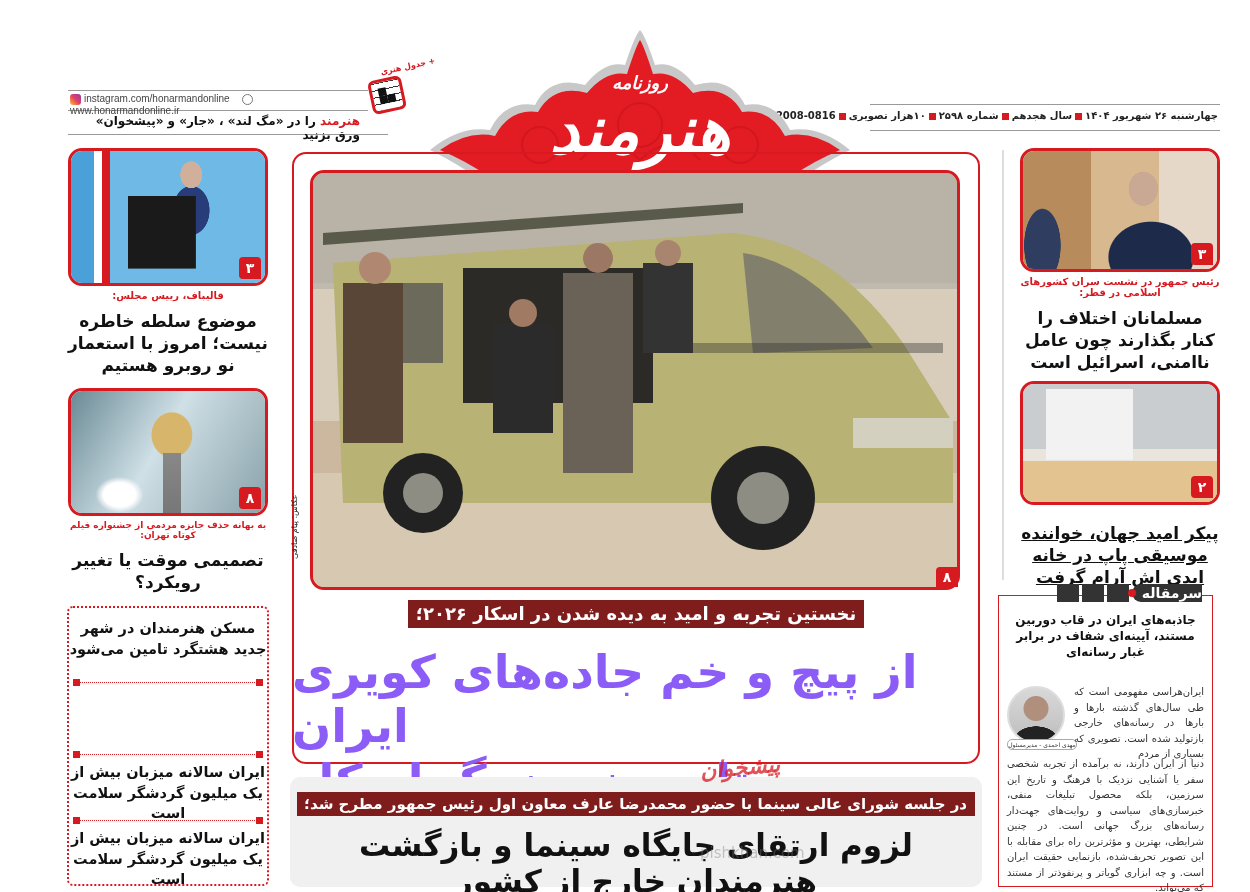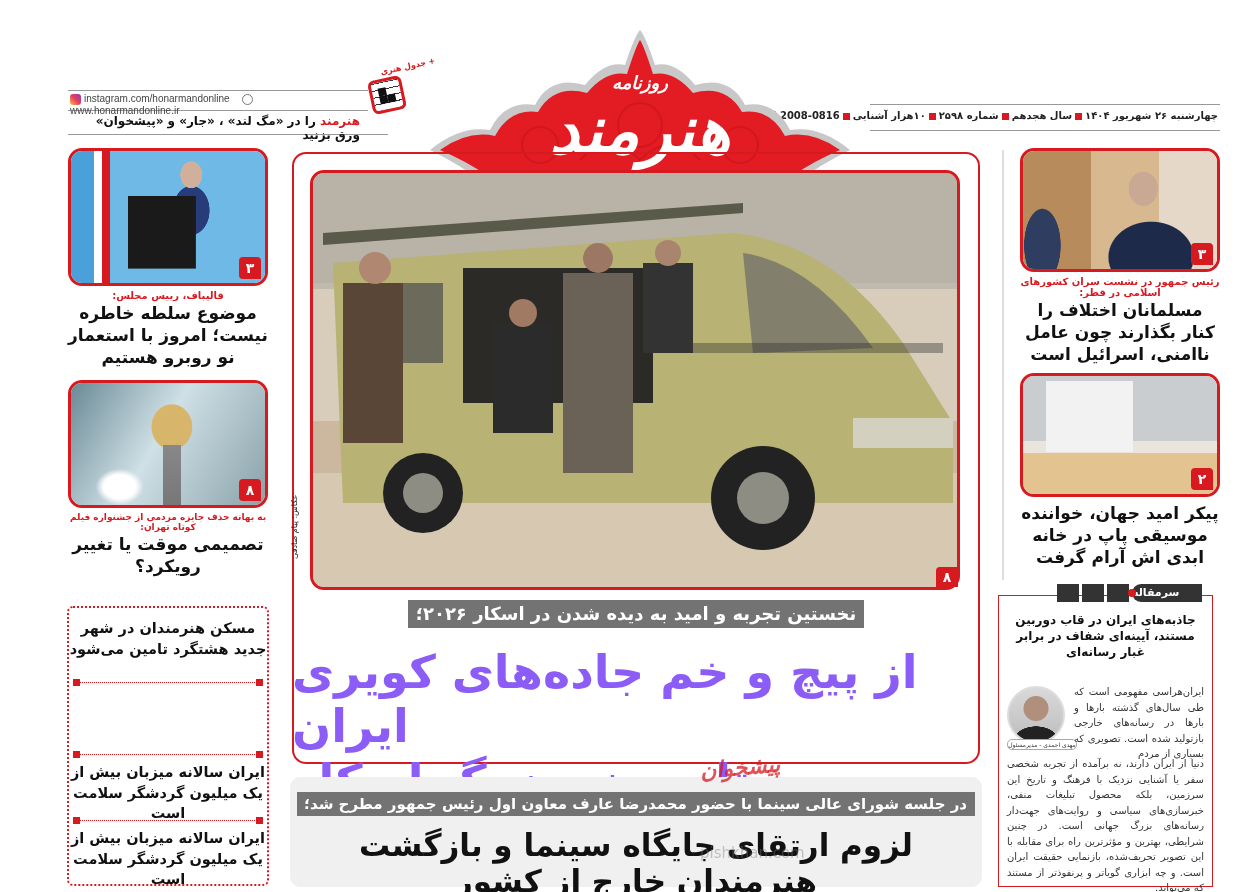--- a/index.html
+++ b/index.html
@@ -28,21 +28,21 @@
     .logo svg { width: 100%; height: 100%; }
 
     
     .col-right { position: absolute; top: 148px; right: 30px; width: 200px; }
     .col-left { position: absolute; top: 148px; left: 68px; width: 200px; }
 
     .photo-card { position: relative; width: 200px; border: 3px solid #d71920; border-radius: 14px; overflow: hidden; }
     .photo-card .num { position: absolute; bottom: 4px; right: 4px; width: 22px; height: 22px; background: #d71920; color: #fff; font-weight: bold; font-size: 14px; text-align: center; line-height: 22px; border-radius: 4px 4px 0 4px; }
 
     .kicker { font-size: 10px; font-weight: bold; color: #d71920; text-align: center; margin-top: 4px; }
-    .headline { font-size: 17px; font-weight: bold; text-align: center; line-height: 1.28; color: #111; margin-top: 2px; }
+    .headline { font-size: 17px; font-weight: bold; text-align: center; line-height: 1.28; color: #111; margin-top: 10px; }
 
     
     .ph-president { height: 118px; background:
       radial-gradient(ellipse 24px 28px at 62% 32%, #c9a894 60%, transparent 62%),
       radial-gradient(ellipse 60px 50px at 66% 90%, #1e2a4a 70%, transparent 72%),
       radial-gradient(ellipse 30px 60px at 10% 80%, #2f3e60 60%, transparent 62%),
       linear-gradient(90deg, #b88b5c 0 35%, #d8b88f 35% 70%, #e5d8c8 70%); }
     .ph-funeral { height: 118px; background:
       linear-gradient(#f2f2f2,#f2f2f2) 22% 10%/45% 60% no-repeat,
       radial-gradient(ellipse 20px 30px at 45% 40%, #333 60%, transparent 62%),
@@ -59,36 +59,36 @@
       linear-gradient(120deg, #6a8a95, #cfe0e6 45%, #8aa2aa); }
 
     
     .main-frame { position: absolute; top: 152px; left: 292px; width: 688px; height: 612px; border: 2px solid #d71920; border-radius: 14px; }
     .main-photo { position: absolute; top: 170px; left: 310px; width: 650px; height: 420px; border: 3px solid #d71920; border-radius: 14px; overflow: hidden; background:
       linear-gradient(180deg, #bfb9ae 0 28%, #d8cdbb 28% 60%, #cbb89e 60%); }
     .photo-credit { position: absolute; top: 495px; left: 290px; width: 14px; height: 90px; writing-mode: vertical-rl; transform: rotate(180deg); font-size: 8px; color: #222; white-space: nowrap; }
     .main-num { position: absolute; top: 567px; left: 936px; width: 22px; height: 20px; background: #d71920; color: #fff; font-weight: bold; font-size: 14px; text-align: center; line-height: 20px; border-radius: 4px 0 0 0; }
 
     .main-kicker-wrap { position: absolute; top: 600px; left: 292px; width: 688px; text-align: center; }
-    .red-banner { display: inline-block; background: #737373; color: #fff; font-weight: bold; padding: 3px 8px; line-height: 1.2; }
+    .red-banner { display: inline-block; background: #7f1d1d; color: #fff; font-weight: bold; padding: 3px 8px; line-height: 1.2; }
     .main-kicker { font-size: 18px; }
     .main-headline { position: absolute; top: 645px; left: 292px; width: 688px; text-align: left; font-size: 46px; font-weight: bold; line-height: 1.18; color: #8b5cf6; letter-spacing: -1px; }
 
     .second-box { position: absolute; top: 777px; left: 290px; width: 692px; height: 110px; background: #f0f0f0; border-radius: 10px; }
     .second-kicker-wrap { position: absolute; top: 792px; left: 290px; width: 692px; text-align: center; }
     .second-kicker { font-size: 15px; padding-left: 7px; }
     .second-headline { position: absolute; top: 827px; left: 290px; width: 692px; text-align: center; font-size: 31px; font-weight: bold; color: #111; letter-spacing: -1px; }
 
     .watermark { position: absolute; top: 755px; left: 700px; font-size: 22px; color: rgba(215,25,32,0.75); font-style: italic; transform: rotate(-5deg); font-weight: bold; }
     .watermark-sub { position: absolute; top: 844px; left: 700px; font-size: 15px; color: rgba(120,120,120,0.4); direction: ltr; }
 
     
     .editorial { position: absolute; top: 595px; left: 998px; width: 215px; height: 292px; border: 1px solid #d71920; }
     .ed-tabs { position: absolute; top: -12px; right: 10px; display: flex; flex-direction: row; gap: 3px; direction: rtl; }
-    .ed-tab { height: 18px; background: #333; color: #fff; font-size: 11px; font-weight: bold; text-align: left; line-height: 18px; }
+    .ed-tab { height: 18px; background: #333; color: #fff; font-size: 14px; font-weight: bold; text-align: right; line-height: 18px; }
     .ed-tab.label { width: 70px; border-radius: 9px 0 0 9px; position: relative; }
     .ed-tab.label::after { content: ""; position: absolute; left: -4px; top: 5px; width: 8px; height: 8px; border-radius: 50%; background: #d71920; }
     .ed-tab.block { width: 22px; }
     .ed-title { position: absolute; top: 16px; left: 6px; right: 6px; text-align: center; font-size: 12px; font-weight: bold; line-height: 1.35; color: #111; }
     .ed-avatar { position: absolute; top: 90px; left: 8px; width: 58px; height: 58px; border-radius: 50%; background:
       radial-gradient(circle at 50% 38%, #b08f7c 0 12px, transparent 13px),
       radial-gradient(ellipse 26px 16px at 50% 95%, #222 80%, transparent 82%),
       linear-gradient(#d9d9d9,#bdbdbd); border: 2px solid #ddd; }
     .ed-author { position: absolute; top: 143px; left: 8px; width: 70px; height: 11px; border: 1px solid #aaa; border-radius: 5px; font-size: 6px; text-align: center; line-height: 9px; background: #fff; color: #333; }
     .ed-body-top { position: absolute; top: 88px; right: 8px; width: 130px; font-size: 10px; line-height: 1.55; color: #333; text-align: justify; }
@@ -117,21 +117,21 @@
   <span class="ig"></span><span>instagram.com/honarmandonline</span>
   <span class="globe"></span><span>www.honarmandonline.ir</span>
 </div>
 <div class="promo-line">
   <span class="brand">هنرمند</span><span> را در «مگ لند» ، «جار» و «پیشخوان» ورق بزنید</span>
 </div>
 <div class="crossword-label">+ جدول هنری</div>
 <div class="crossword"></div>
 
 <div class="issue-info">
-  <span>چهارشنبه ۲۶ شهریور ۱۴۰۴</span><span class="sq"></span><span>سال هجدهم</span><span class="sq"></span><span>شماره ۲۵۹۸</span><span class="sq"></span><span>۱۰هزار آشنایی</span><span class="sq"></span><span style="direction:ltr;unicode-bidi:embed;">ISSN 2008-0816</span>
+  <span>چهارشنبه ۲۶ شهریور ۱۴۰۴</span><span class="sq"></span><span>سال هجدهم</span><span class="sq"></span><span>شماره ۲۵۹۸</span><span class="sq"></span><span>۱۰هزار تصویری</span><span class="sq"></span><span style="direction:ltr;unicode-bidi:embed;">ISSN 2008-0816</span>
 </div>
 
 <div class="logo">
   <svg viewBox="0 0 440 170">
     <path d="M10 120 Q40 95 70 100 Q85 70 115 75 Q130 45 165 55 Q185 30 205 35 Q215 5 220 0 Q225 5 235 35 Q255 30 275 55 Q310 45 325 75 Q355 70 370 100 Q400 95 430 120 Q400 135 380 150 Q350 165 300 158 Q260 170 220 165 Q180 170 140 158 Q90 165 60 150 Q40 135 10 120 Z" fill="#c8c8c8"></path>
     <path d="M20 120 Q48 100 75 106 Q90 78 118 82 Q134 54 167 63 Q186 40 207 44 Q216 16 220 10 Q224 16 233 44 Q254 40 273 63 Q306 54 322 82 Q350 78 365 106 Q392 100 420 120 Q392 132 374 145 Q345 158 298 152 Q258 162 220 158 Q182 162 142 152 Q95 158 66 145 Q48 132 20 120 Z" fill="#e31b23"></path>
     <g fill="none" stroke="#c8141c" stroke-width="2" opacity="0.6">
       <circle cx="120" cy="115" r="18"></circle>
         <circle cx="320" cy="115" r="18"></circle>
         <circle cx="220" cy="95" r="22"></circle>
@@ -147,21 +147,21 @@
   <div class="photo-card">
     <div class="ph-president"></div>
     <div class="num">۳</div>
   </div>
   <div class="kicker">رئیس جمهور در نشست سران کشورهای اسلامی در قطر:</div>
   <div class="headline">مسلمانان اختلاف را کنار بگذارند چون عامل ناامنی، اسرائیل است</div>
   <div class="photo-card" style="margin-top:8px;">
     <div class="ph-funeral"></div>
     <div class="num">۲</div>
   </div>
-  <div class="headline" style="margin-top:6px;">پیکر امید جهان، خواننده موسیقی پاپ در خانه ابدی اش آرام گرفت</div>
+  <div class="headline" style="margin-top:18px;text-decoration:underline;">پیکر امید جهان، خواننده موسیقی پاپ در خانه ابدی اش آرام گرفت</div>
 </div>
 
 <div class="col-left">
   <div class="photo-card">
     <div class="ph-ghalibaf"></div>
     <div class="num">۳</div>
   </div>
   <div class="kicker">قالیباف، رییس مجلس:</div>
   <div class="headline">موضوع سلطه خاطره نیست؛ امروز با استعمار نو روبرو هستیم</div>
   <div class="photo-card" style="margin-top:12px;">

